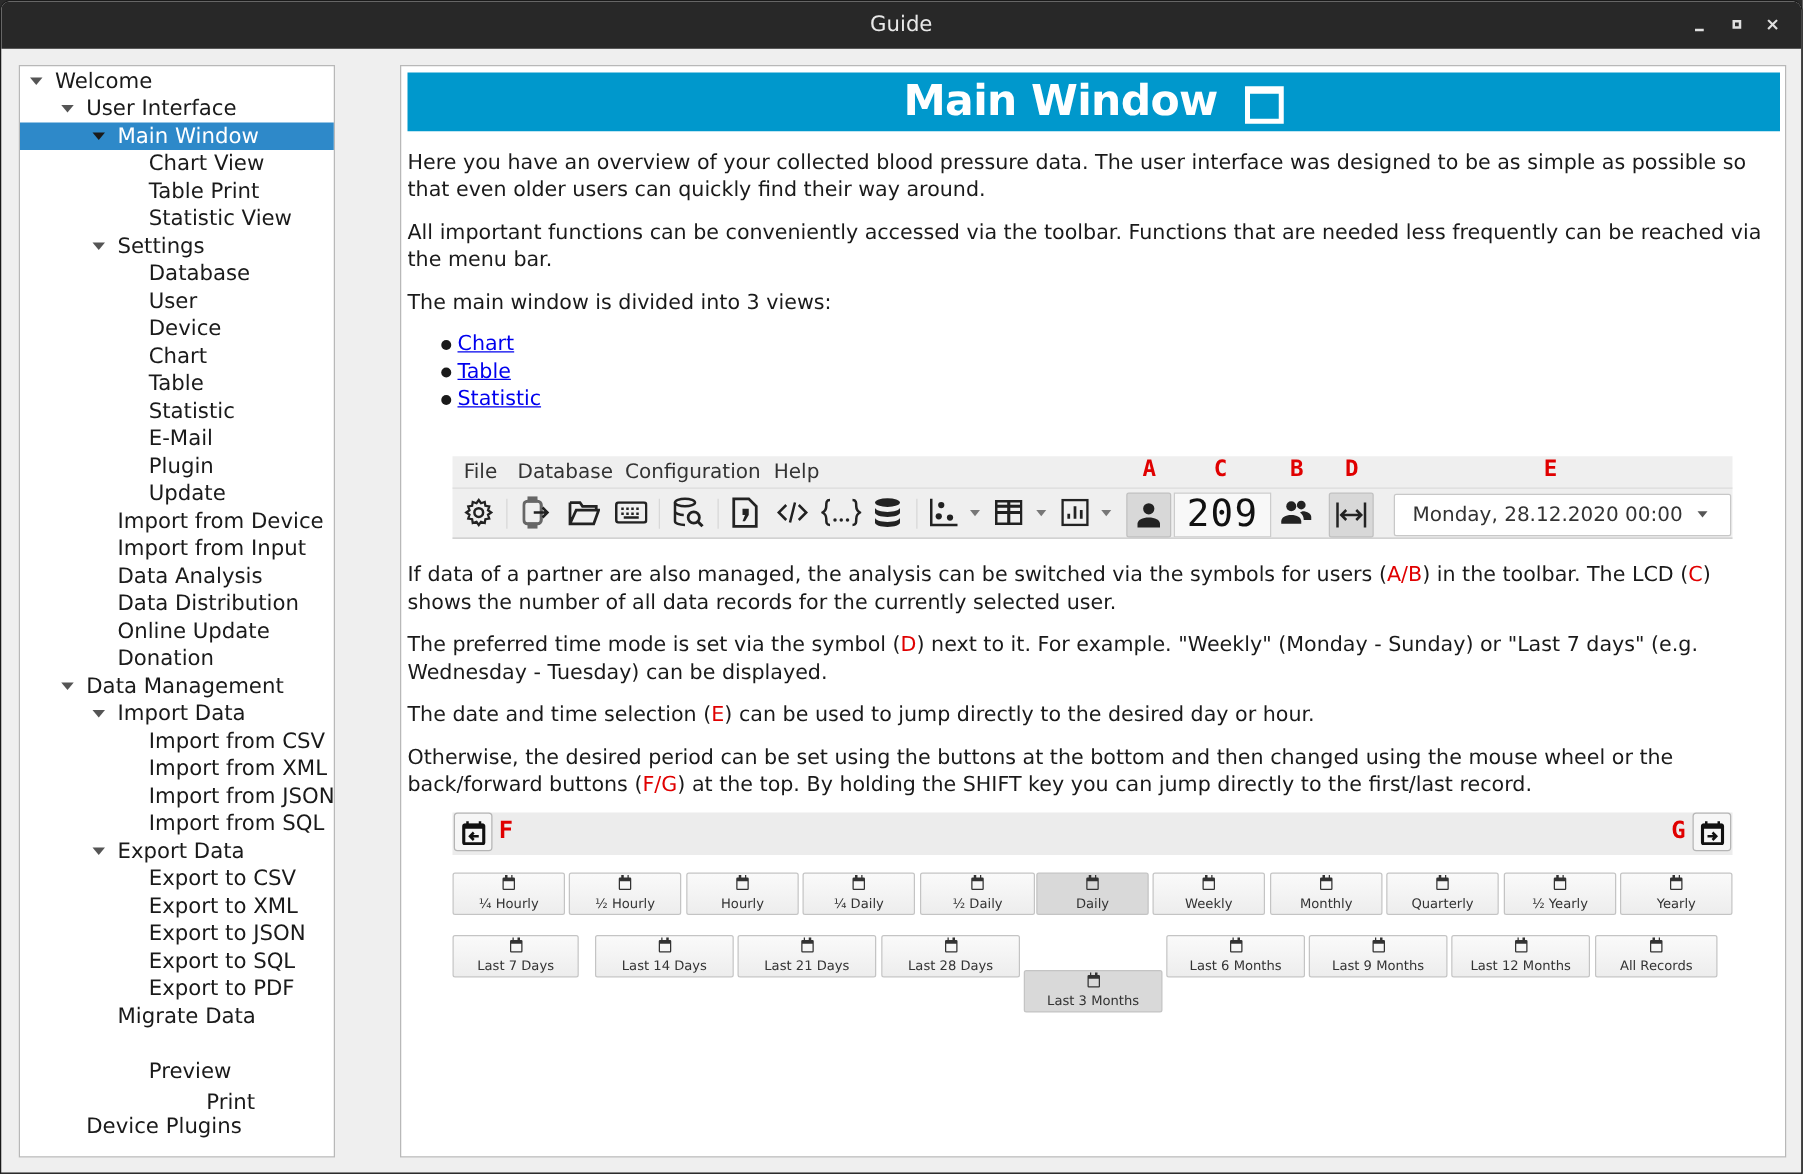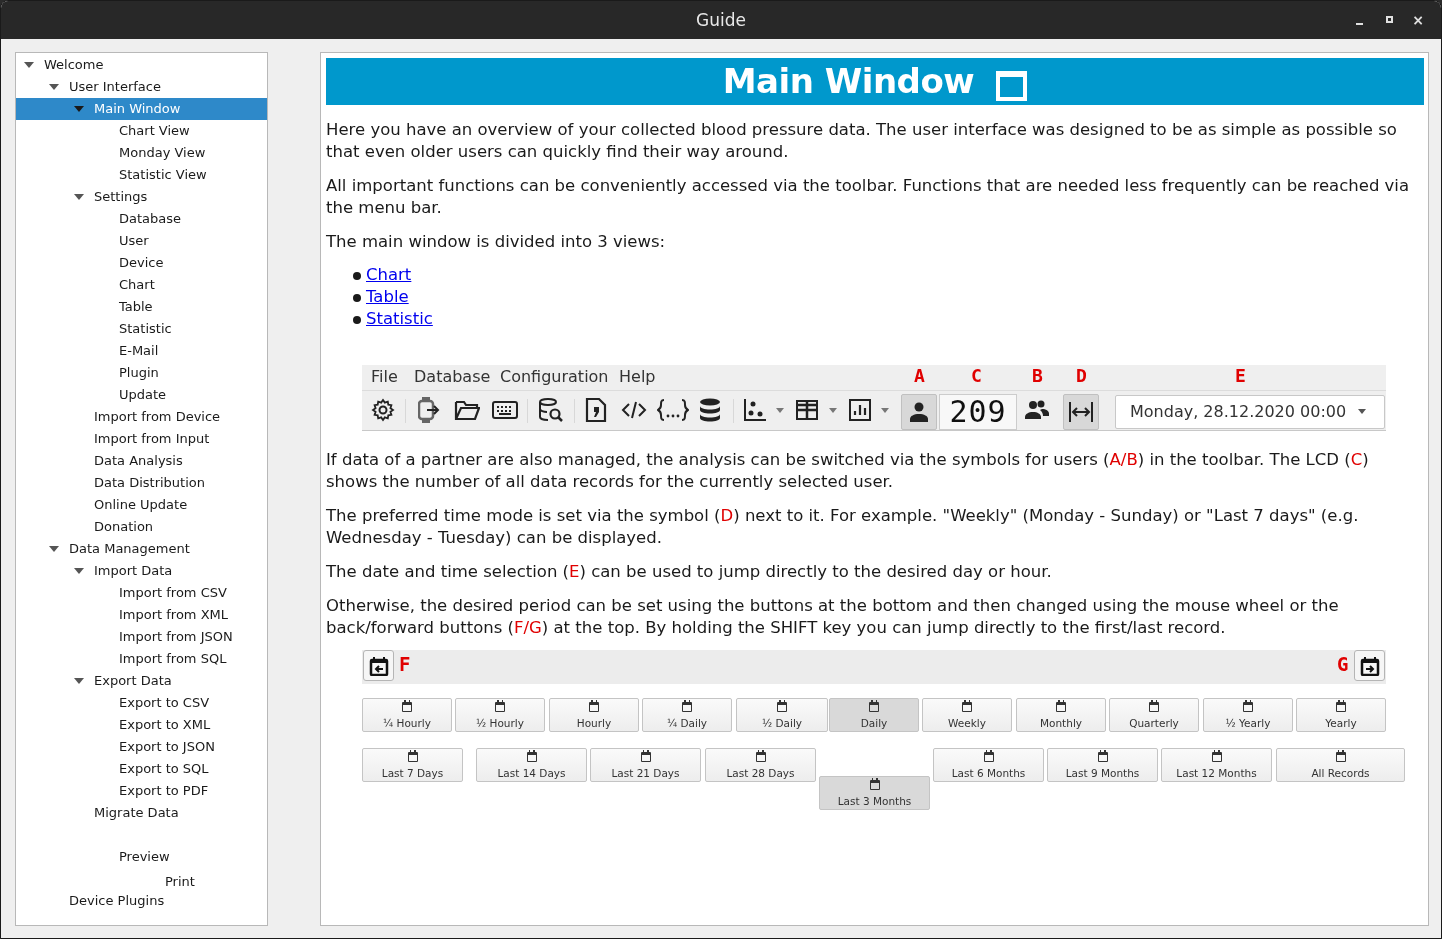--- a/index.html
+++ b/index.html
@@ -9,21 +9,21 @@
   .titlebar { position: absolute; left: 0; top: 0; width: 100%; height: 38px; background: #282828; color: #e8e8e8; }
   .titlebar .title { position: absolute; left: 0; right: 0; top: 9px; text-align: center; font-size: 17px; font-weight: 500; }
   .wctl { position: absolute; top: 10px; width: 18px; height: 18px; color: #e0e0e0; font-size: 13px; text-align: center; line-height: 18px; cursor: pointer; font-weight: bold; }
   .wctl.min { left: 1350px; }
   .wctl.min::after { content: ""; position: absolute; left: 5px; top: 12px; width: 7px; height: 2px; background: #e0e0e0; }
   .wctl.max { left: 1380px; }
   .wctl.max::after { content: ""; position: absolute; left: 5px; top: 5px; width: 7px; height: 7px; border: 2px solid #e0e0e0; box-sizing: border-box; }
   .wctl.close { left: 1408px; font-size: 14px; }
 
   
-  .tree { position: absolute; left: 14px; top: 51px; width: 253px; height: 874px; background: #fff; border: 1px solid #b8b8b8; overflow: hidden; font-size: 13px; color: #1a1a1a; }
+  .tree { position: absolute; left: 14px; top: 51px; width: 253px; height: 874px; background: #fff; border: 1px solid #b8b8b8; overflow: hidden; font-size: 17px; color: #1a1a1a; }
   .tree-item { position: absolute; left: 0; width: 298px; height: 22px; line-height: 22px; white-space: nowrap; cursor: pointer; }
   .tree-item.selected { background: #2e89c9; color: #fff; }
   .tree-arrow { position: absolute; top: 8px; width: 0; height: 0; border-left: 5px solid transparent; border-right: 5px solid transparent; border-top: 6px solid #555; }
   .tree-item.selected .tree-arrow { border-top-color: #1a1a1a; }
   .tree-label { position: absolute; top: 0; }
 
   
   .content { position: absolute; left: 319px; top: 51px; width: 1109px; height: 874px; background: #fff; border: 1px solid #b8b8b8; overflow: hidden; color: #1a1a1a; font-size: 16.5px; }
   .banner { position: absolute; left: 5px; top: 5px; width: 1098px; height: 47px; background: #0098cc; color: #fff; text-align: center; }
   .banner .btitle { display: inline-block; font-size: 34px; font-weight: bold; line-height: 47px; letter-spacing: -0.5px; }
@@ -85,21 +85,21 @@
         <span class="tree-label" style="left: 53px;">User Interface</span>
       </div>
       <div class="tree-item selected" style="top: 45px;">
         <span class="tree-arrow" style="left: 58px;"></span>
         <span class="tree-label" style="left: 78px;">Main Window</span>
       </div>
       <div class="tree-item" style="top: 67px;">
         <span class="tree-label" style="left: 103px;">Chart View</span>
       </div>
       <div class="tree-item" style="top: 89px;">
-        <span class="tree-label" style="left: 103px;">Monday View</span>
+        <span class="tree-label" style="left: 103px;">Table Print</span>
       </div>
       <div class="tree-item" style="top: 111px;">
         <span class="tree-label" style="left: 103px;">Statistic View</span>
       </div>
       <div class="tree-item" style="top: 133px;">
         <span class="tree-arrow" style="left: 58px;"></span>
         <span class="tree-label" style="left: 78px;">Settings</span>
       </div>
       <div class="tree-item" style="top: 155px;">
         <span class="tree-label" style="left: 103px;">Database</span>
@@ -447,19 +447,19 @@
           <span class="lbl">Last 6 Months</span>
         </div>
         <div class="tbtn" style="left: 685px; width: 111px;">
           <span class="cal"></span>
           <span class="lbl">Last 9 Months</span>
         </div>
         <div class="tbtn" style="left: 799px; width: 111px;">
           <span class="cal"></span>
           <span class="lbl">Last 12 Months</span>
         </div>
-        <div class="tbtn" style="left: 914px; width: 129px;">
+        <div class="tbtn" style="left: 914px; width: 98px;">
           <span class="cal"></span>
           <span class="lbl">All Records</span>
         </div>
       </div>
   </div>
 </div>
 
 </body></html>

